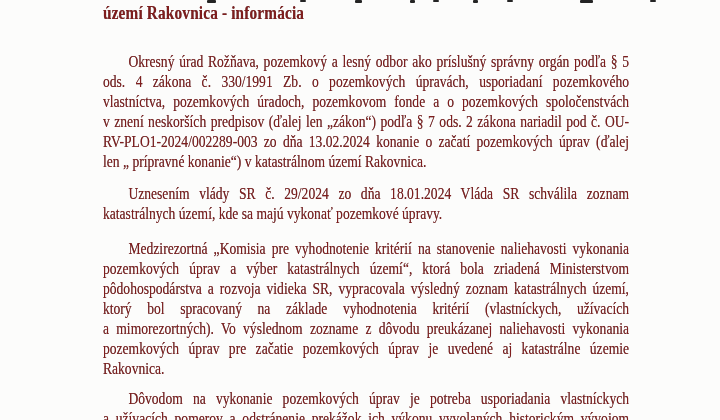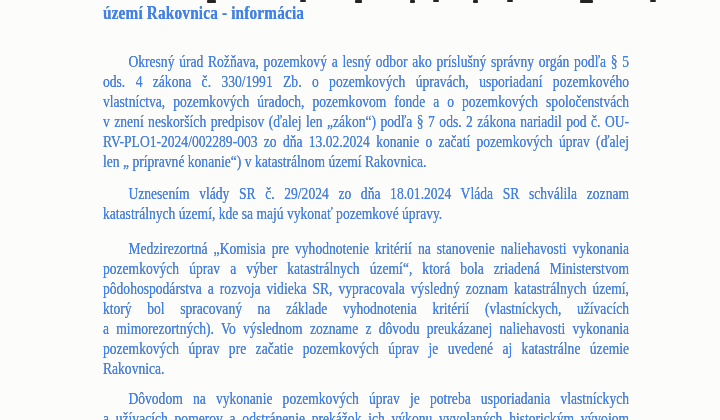--- a/index.html
+++ b/index.html
@@ -7,21 +7,21 @@
     padding: 0;
     background: #ffffff;
   }
   .page {
     position: relative;
     width: 720px;
     height: 420px;
     background: #fcfcfb;
     overflow: hidden;
     font-family: "Liberation Serif", "DejaVu Serif", serif;
-    color: #3b82f6;
+    color: #7f1d1d;
   }
   
   .frag {
     position: absolute;
     top: 0;
     background: #242424;
     border-radius: 1px;
   }
   
   .content {

